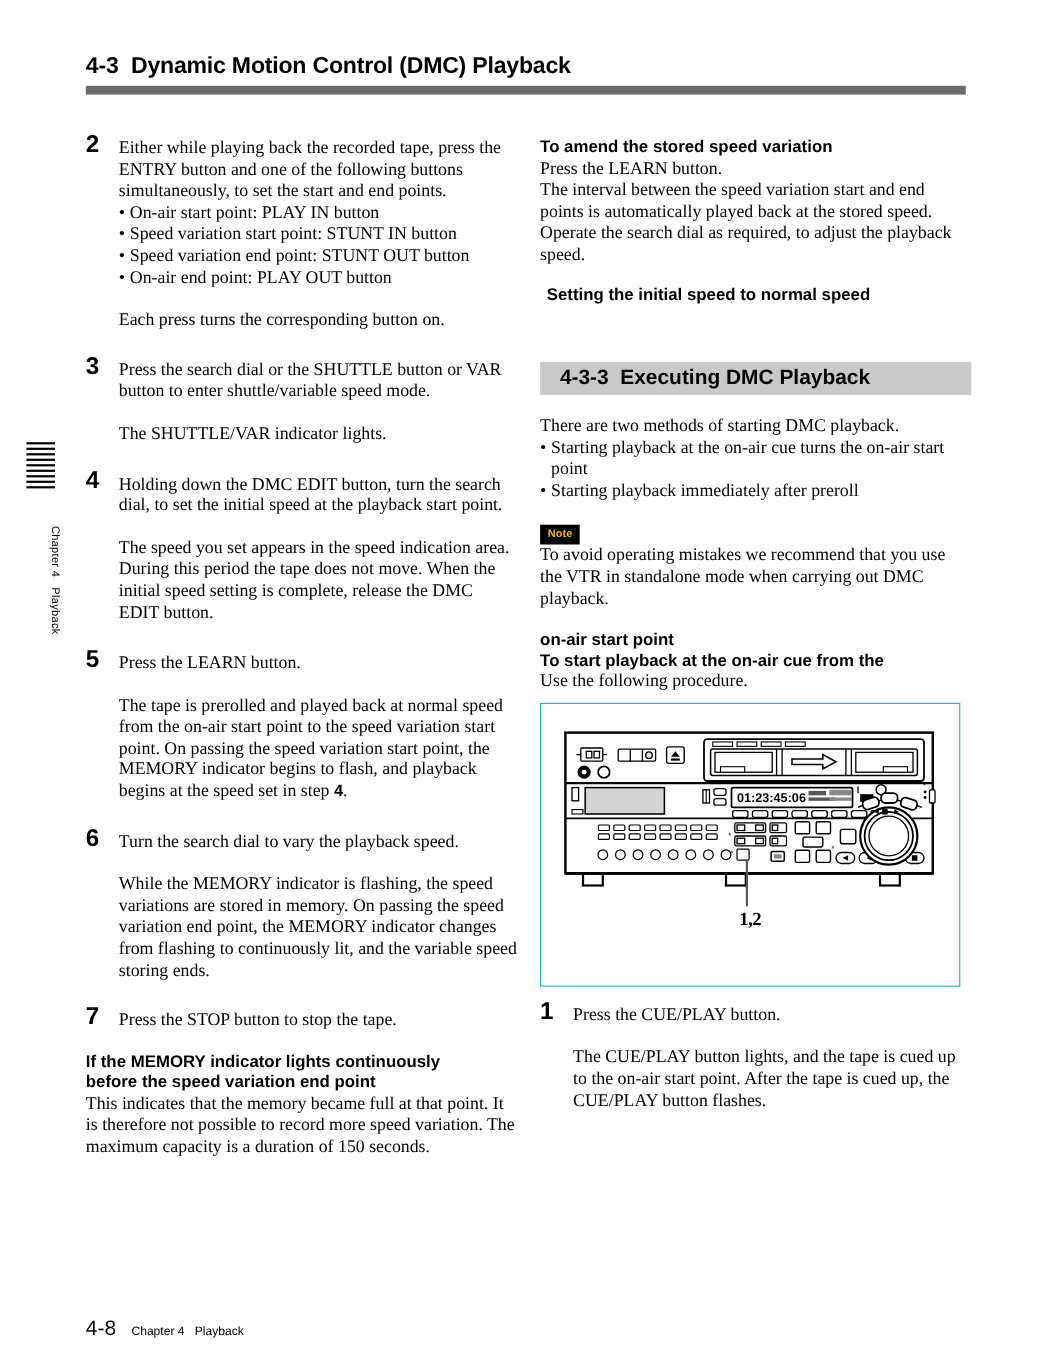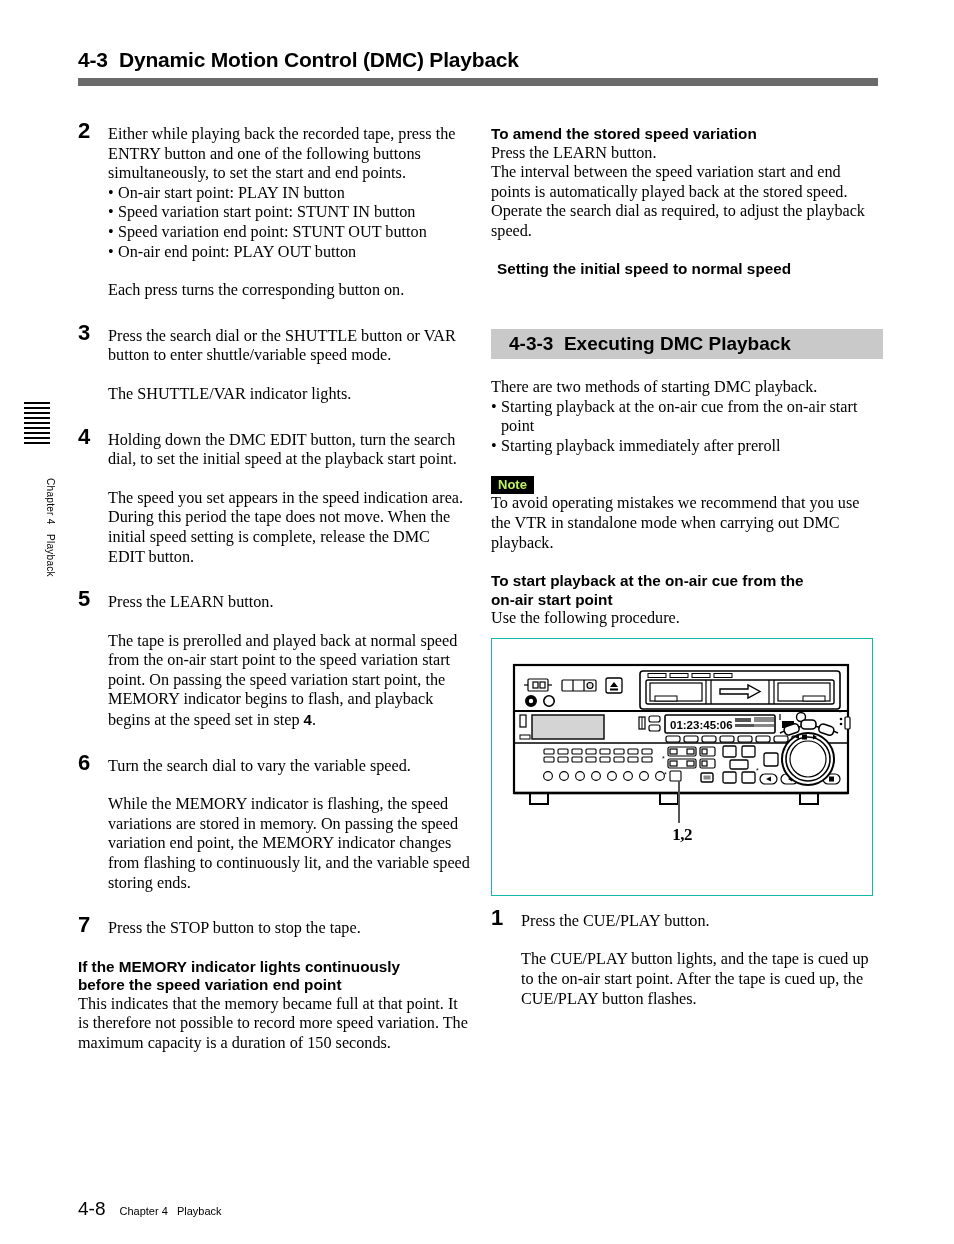--- a/index.html
+++ b/index.html
@@ -144,24 +144,24 @@
     font-family: "Liberation Sans", sans-serif;
     font-weight: bold;
     font-size: 19px;
     white-space: pre;
   }
 
   
   .note-badge {
     display: inline-block;
     background: #000;
-    color: #bef264;
+    color: #eab308;
     font-family: "Liberation Sans", sans-serif;
     font-weight: bold;
-    font-size: 13px;
+    font-size: 10px;
     padding: 1px 7px 2px 7px;
     line-height: 15px;
   }
 
   
   .figure {
     border: 1px solid #14b8a6;
     width: 382px;
     height: 258px;
     position: relative;
@@ -274,21 +274,21 @@
       <div class="num">5</div>
       <div class="body">Press the LEARN button.</div>
       <div class="gap-m"></div>
       <div class="body"><span>The tape is prerolled and played back at normal speed from the on-air start point to the speed variation start point. On passing the speed variation start point, the MEMORY indicator begins to flash, and playback begins at the speed set in step </span><span class="bold-inline">4</span><span>.</span></div>
     </div>
 
     <div class="gap-l"></div>
 
     <div class="step">
       <div class="num">6</div>
-      <div class="body">Turn the search dial to vary the variable speed.</div>
+      <div class="body">Turn the search dial to vary the playback speed.</div>
       <div class="gap-m"></div>
       <div class="body">While the MEMORY indicator is flashing, the speed variations are stored in memory. On passing the speed variation end point, the MEMORY indicator changes from flashing to continuously lit, and the variable speed storing ends.</div>
     </div>
 
     <div class="gap-l"></div>
 
     <div class="step">
       <div class="num">7</div>
       <div class="body">Press the STOP button to stop the tape.</div>
     </div>
@@ -320,36 +320,36 @@
     <div style="height:46px"></div>
 
     <div class="subsec-bar">
       <span class="t">4-3-3  Executing DMC Playback</span>
     </div>
 
     <div class="gap-m"></div>
 
     <div class="para">There are two methods of starting DMC playback.</div>
     <ul class="bullets">
-      <li>Starting playback at the on-air cue from the on-air start point</li>
+      <li>Starting playback at the on-air cue turns the on-air start point</li>
       <li>Starting playback immediately after preroll</li>
     </ul>
 
     <div class="gap-m"></div>
 
     <div>
       <span class="note-badge">Note</span>
       <div class="para">To avoid operating mistakes we recommend that you use the VTR in standalone mode when carrying out DMC playback.</div>
     </div>
 
     <div class="gap-m"></div>
 
     <div>
+      <div class="b-head">on-air start point</div>
       <div class="b-head">To start playback at the on-air cue from the</div>
-      <div class="b-head">on-air start point</div>
       <div class="para">Use the following procedure.</div>
     </div>
 
     <div class="figure">
       <svg width="380" height="180" viewBox="0 0 380 180" style="position:absolute;left:0;top:10px;">
         <g stroke="#000" fill="none" stroke-width="1.4">
 
           <rect x="22" y="16" width="334" height="128" fill="#fff" stroke="#000" stroke-width="2.2"></rect>
 
           <line x1="22" y1="62" x2="356" y2="62" stroke-width="2"></line>

